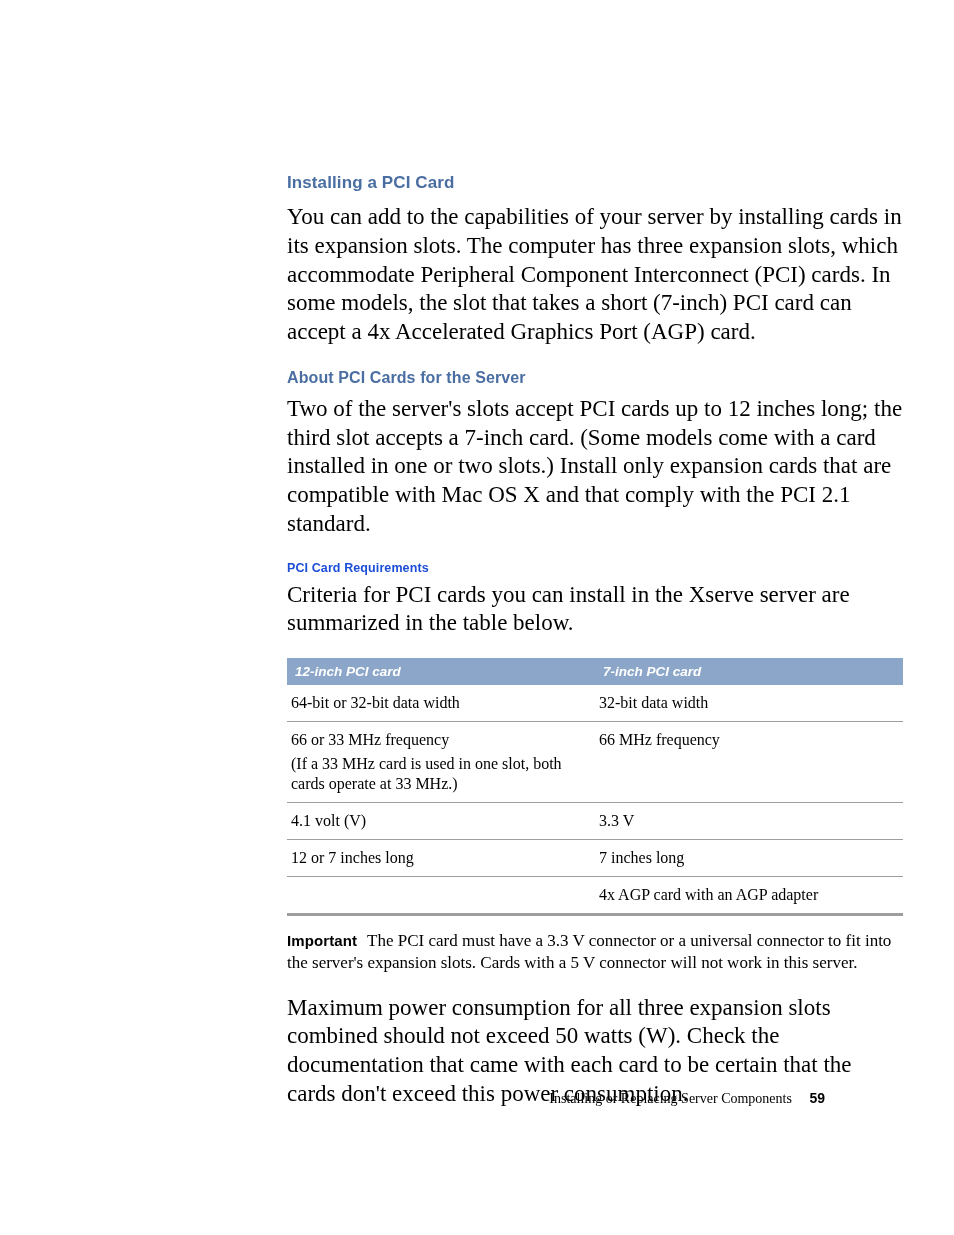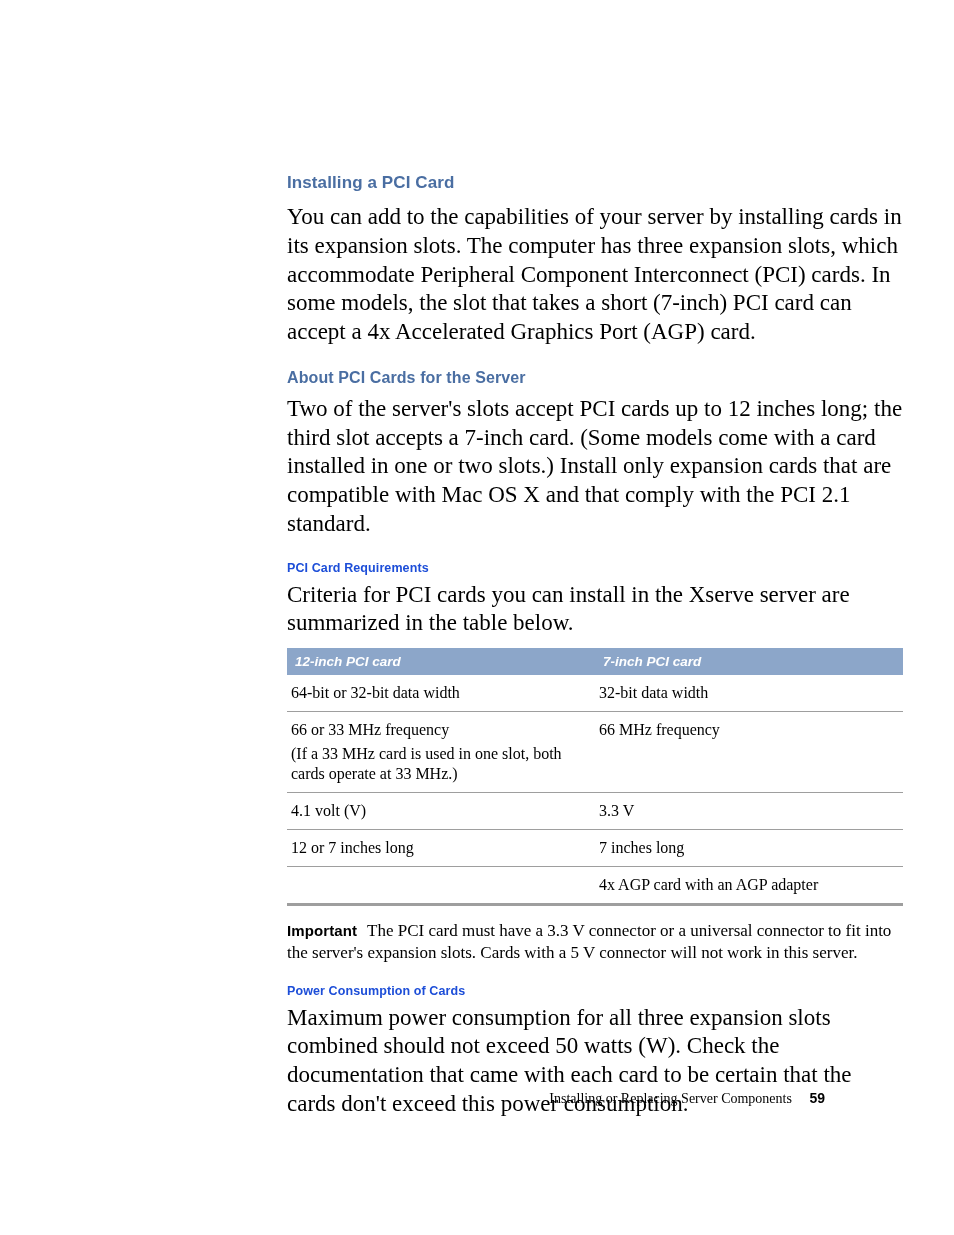--- a/index.html
+++ b/index.html
@@ -45,21 +45,21 @@
   }
   .h3 {
     font-family: "Helvetica Neue", Helvetica, Arial, sans-serif;
     font-weight: 800;
     font-size: 12.5px;
     color: #1d4ed8;
     margin: 0 0 6px 0;
     letter-spacing: 0.1px;
   }
   .body.tight {
-    margin-bottom: 10px;
+    margin-bottom: 20px;
   }
   table.req {
     width: 100%;
     border-collapse: collapse;
     margin: 6px 0 14px 0;
     font-size: 16px;
   }
   table.req thead th {
     background: #8ca6c9;
     color: #ffffff;
@@ -162,21 +162,20 @@
         <td>4x AGP card with an AGP adapter</td>
       </tr>
     </tbody>
   </table>
 
   <p class="important-para">
     <span class="lead">Important</span>
     <span>The PCI card must have a 3.3 V connector or a universal connector to fit into the server's expansion slots. Cards with a 5 V connector will not work in this server.</span>
   </p>
 
-  <div class="h3">Power Consumption of Cards</div>
 
   <p class="body">Maximum power consumption for all three expansion slots combined should not exceed 50 watts (W). Check the documentation that came with each card to be certain that the cards don't exceed this power consumption.</p>
 
   <div class="footer">
     <span class="title">Installing or Replacing Server Components</span>
     <span class="pageno">59</span>
   </div>
 
 </div>
 

